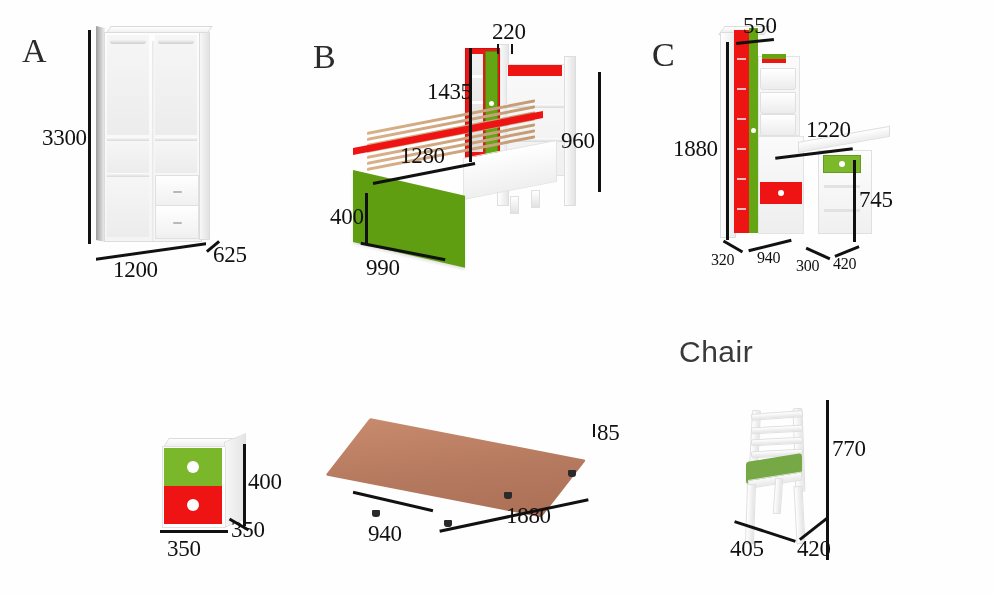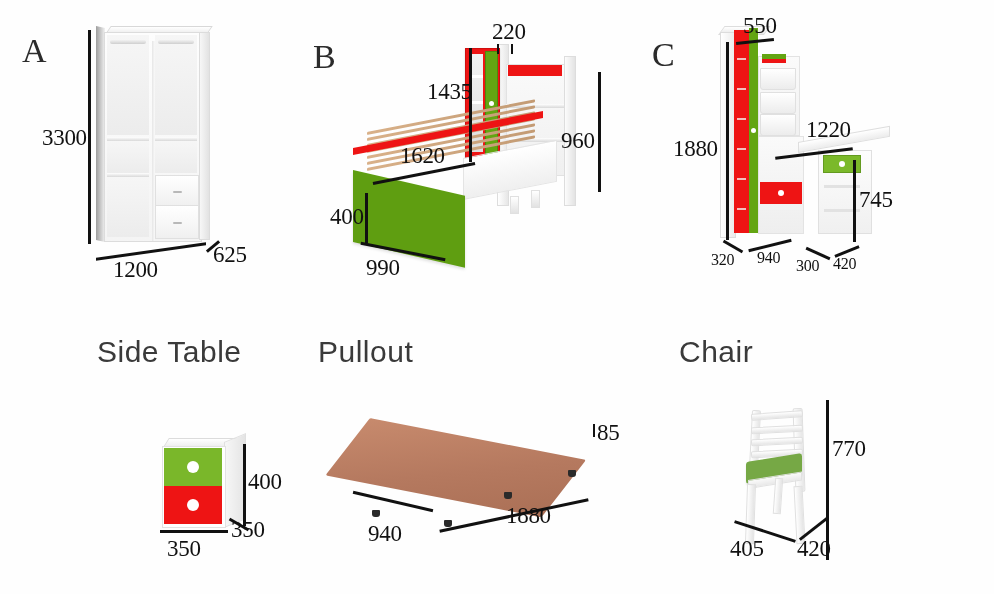--- a/index.html
+++ b/index.html
@@ -243,21 +243,21 @@
   </div>
 
   <div class="item dim" style="left:492px;top:20px;">220</div>
   <div class="item tick" style="left:497px;top:44px;height:10px;"></div>
   <div class="item tick" style="left:511px;top:44px;height:10px;"></div>
 
   <div class="item rule v" style="left:469px;top:48px;height:114px;"></div>
   <div class="item dim" style="left:427px;top:80px;">1435</div>
 
   <div class="item rule h" style="left:372px;top:172px;width:104px;transform:rotate(-11deg);"></div>
-  <div class="item dim" style="left:400px;top:144px;">1620</div>
+  <div class="item dim" style="left:400px;top:144px;">1280</div>
 
   <div class="item rule v" style="left:598px;top:72px;height:120px;"></div>
   <div class="item dim" style="left:561px;top:129px;">960</div>
 
   <div class="item rule v" style="left:365px;top:193px;height:50px;"></div>
   <div class="item dim" style="left:330px;top:205px;">400</div>
 
   <div class="item rule h" style="left:360px;top:250px;width:86px;transform:rotate(11deg);"></div>
   <div class="item dim" style="left:366px;top:256px;">990</div>
 
@@ -308,40 +308,38 @@
 
   <div class="item rule h" style="left:748px;top:244px;width:44px;transform:rotate(-14deg);"></div>
   <div class="item dim sm" style="left:757px;top:250px;">940</div>
 
   <div class="item rule h" style="left:805px;top:252px;width:26px;transform:rotate(24deg);"></div>
   <div class="item dim sm" style="left:796px;top:258px;">300</div>
 
   <div class="item rule h" style="left:834px;top:250px;width:26px;transform:rotate(-22deg);"></div>
   <div class="item dim sm" style="left:833px;top:256px;">420</div>
 
-  <div class="item cat-title" style="left:97px;top:337px;">Side Table</div>
 
   <div class="item" id="sidetable">
     <div class="st-top"></div>
     <div class="st-side"></div>
     <div class="st-face"></div>
     <div class="st-d1"></div>
     <div class="st-d2"></div>
   </div>
 
   <div class="item rule v" style="left:243px;top:444px;height:82px;"></div>
   <div class="item dim" style="left:248px;top:470px;">400</div>
 
   <div class="item rule h" style="left:160px;top:530px;width:68px;"></div>
   <div class="item dim" style="left:167px;top:537px;">350</div>
 
   <div class="item rule h" style="left:228px;top:523px;width:22px;transform:rotate(30deg);"></div>
   <div class="item dim" style="left:231px;top:518px;">350</div>
 
-  <div class="item cat-title" style="left:318px;top:337px;">Pullout</div>
 
   <div class="item" id="pullout">
     <div class="po-frame"></div>
     <div class="po-wood"></div>
     <div class="caster" style="left:20px;top:100px;"></div>
     <div class="caster" style="left:92px;top:110px;"></div>
     <div class="caster" style="left:152px;top:82px;"></div>
     <div class="caster" style="left:216px;top:60px;"></div>
   </div>
 

